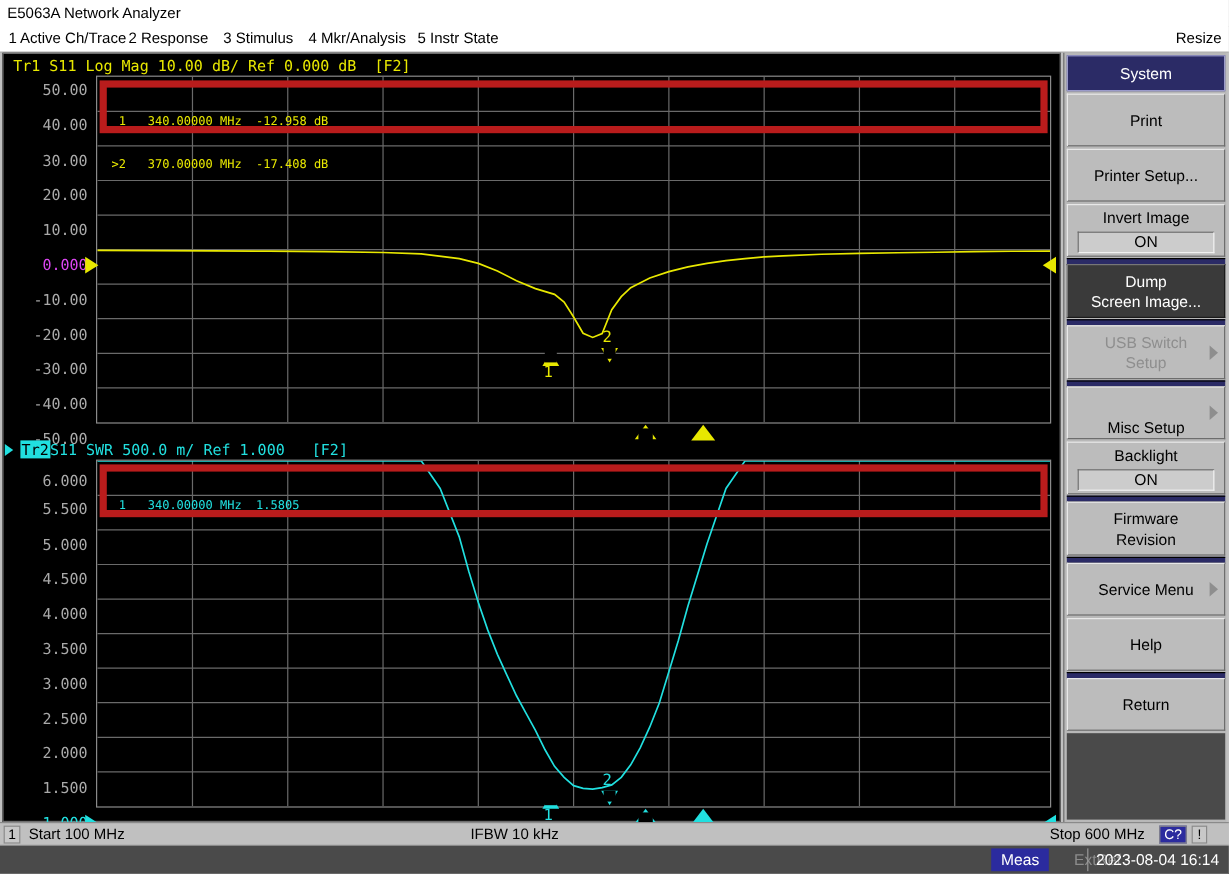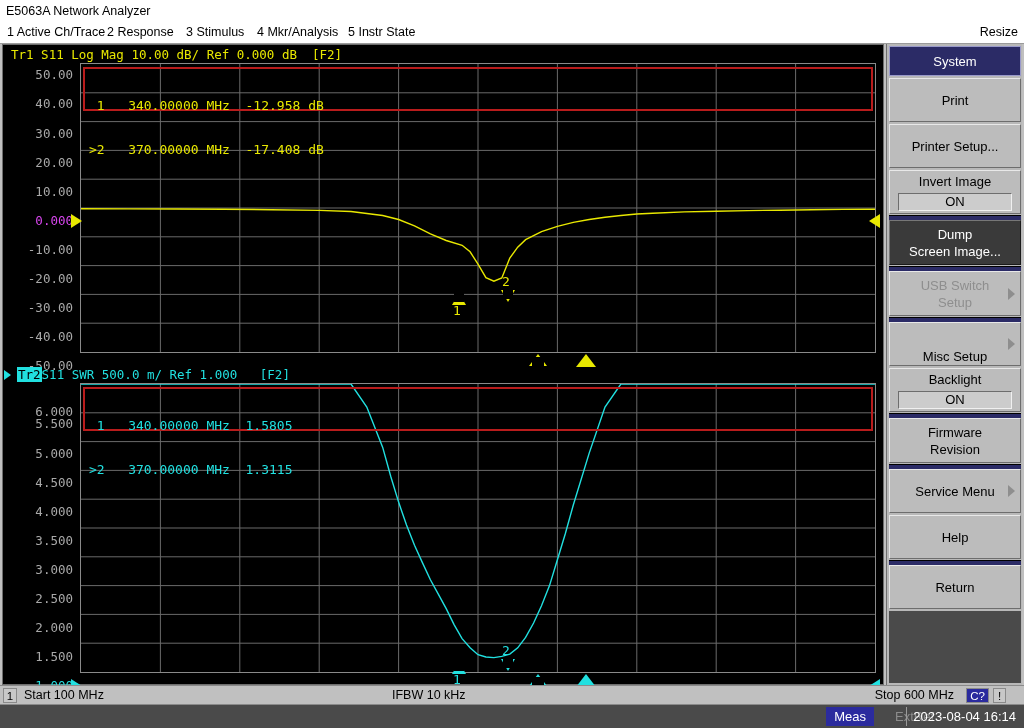--- a/index.html
+++ b/index.html
@@ -93,23 +93,23 @@
     position:absolute;width:0;height:0;
     border-top:7px solid transparent;border-bottom:7px solid transparent;
   }
   .refarrow.left.y{border-left:11px solid #e8e800;}
   .refarrow.right.y{border-right:11px solid #e8e800;}
   .refarrow.left.c{border-left:11px solid #21e0e0;}
   .refarrow.right.c{border-right:11px solid #21e0e0;}
 
   
   .mkrtable{
-    position:absolute;border:2px solid #b91c1c;box-sizing:border-box;
+    position:absolute;border:6px solid #b91c1c;box-sizing:border-box;
     font-family:"DejaVu Sans Mono","Liberation Mono",monospace;
-    font-size:13px;white-space:pre;
+    font-size:10px;white-space:pre;
   }
   .mkrtable .mrow{height:14px;line-height:14px;padding-left:4px;}
   .mkr-y{color:#e8e800;}
   .mkr-c{color:#21e0e0;}
 
   
   .mkrstrip{position:absolute;height:14px;}
   .mk-tri{position:absolute;width:0;height:0;}
 
   
@@ -293,21 +293,21 @@
           <div class="mk-tri" style="position:absolute;left:496px;top:0;border-left:10px solid transparent;border-right:10px solid transparent;border-bottom:13px solid #e8e800;"></div>
         </div>
       </div>
 
       <div class="traceblock tr2block">
 
         <div class="tr2-arrow"></div>
         <div class="trace-hdr tr2-hdr" style="left:14px;"><span class="tr-name-hl">Tr2</span><span>S11 SWR 500.0 m/ Ref 1.000   [F2]</span></div>
 
         <div class="ylabels">
-          <div class="ylab" style="top:40px;text-align:center;">6.000</div>
+          <div class="ylab" style="top:29px;text-align:center;">6.000</div>
           <div class="ylab" style="top:52px;">5.500</div>
           <div class="ylab" style="top:82px;">5.000</div>
           <div class="ylab" style="top:111px;">4.500</div>
           <div class="ylab" style="top:140px;">4.000</div>
           <div class="ylab" style="top:169px;">3.500</div>
           <div class="ylab" style="top:198px;">3.000</div>
           <div class="ylab" style="top:227px;">2.500</div>
           <div class="ylab" style="top:256px;">2.000</div>
           <div class="ylab" style="top:285px;">1.500</div>
           <div class="ylab ref-c" style="top:314px;">1.000</div>
@@ -335,21 +335,20 @@
               <line y1="259.2" y2="259.2" x1="0" x2="794" stroke="#6a6a6a" stroke-width="1"></line>
               <path d="M0.0 0.0 L79.4 0.0 L158.8 0.0 L238.2 0.0 L270.0 0.0 L285.8 23.0 L301.7 63.4 L309.7 92.2 L317.6 118.1 L325.5 141.1 L333.5 161.3 L341.4 178.6 L349.4 195.8 L357.3 210.2 L365.2 224.6 L373.2 240.8 L381.1 254.6 L389.1 263.8 L397.0 270.7 L404.9 273.0 L412.9 273.6 L420.8 272.4 L428.8 270.1 L436.7 263.8 L444.6 253.4 L452.6 239.0 L460.5 221.8 L468.5 201.6 L476.4 175.7 L484.3 149.8 L492.3 121.0 L508.2 69.1 L524.0 23.0 L539.9 0.0 L555.8 0.0 L635.2 0.0 L714.6 0.0 L794.0 0.0 " fill="none" stroke="#21e0e0" stroke-width="1.4"></path>
             </svg>
         </div>
 
         <div class="refarrow left c" style="left:68px;top:314px;"></div>
         <div class="refarrow right c" style="left:866px;top:314px;"></div>
 
         <div class="mkrtable" style="left:80px;top:22px;width:790px;height:44px;">
           <div class="mrow mkr-c"> 1   340.00000 MHz  1.5805</div>
-          <div class="mrow mkr-c">&gt;2   370.00000 MHz  1.3115</div>
         </div>
 
         <div style="position:absolute;left:449px;top:297px;">
           <div class="mk-tri" style="border-left:7px solid transparent;border-right:7px solid transparent;border-bottom:12px solid #21e0e0;"></div>
           <div style="position:absolute;left:2px;top:-1px;width:10px;height:10px;background:#000;"></div>
           <div style="position:absolute;left:1px;top:11px;color:#21e0e0;font-family:'DejaVu Sans Mono',monospace;font-size:13px;line-height:13px;">1</div>
         </div>
         <div style="position:absolute;left:498px;top:294px;">
           <div style="position:absolute;left:1px;top:-15px;color:#21e0e0;font-family:'DejaVu Sans Mono',monospace;font-size:13px;line-height:13px;">2</div>
           <div class="mk-tri" style="border-left:7px solid transparent;border-right:7px solid transparent;border-top:12px solid #21e0e0;"></div>

